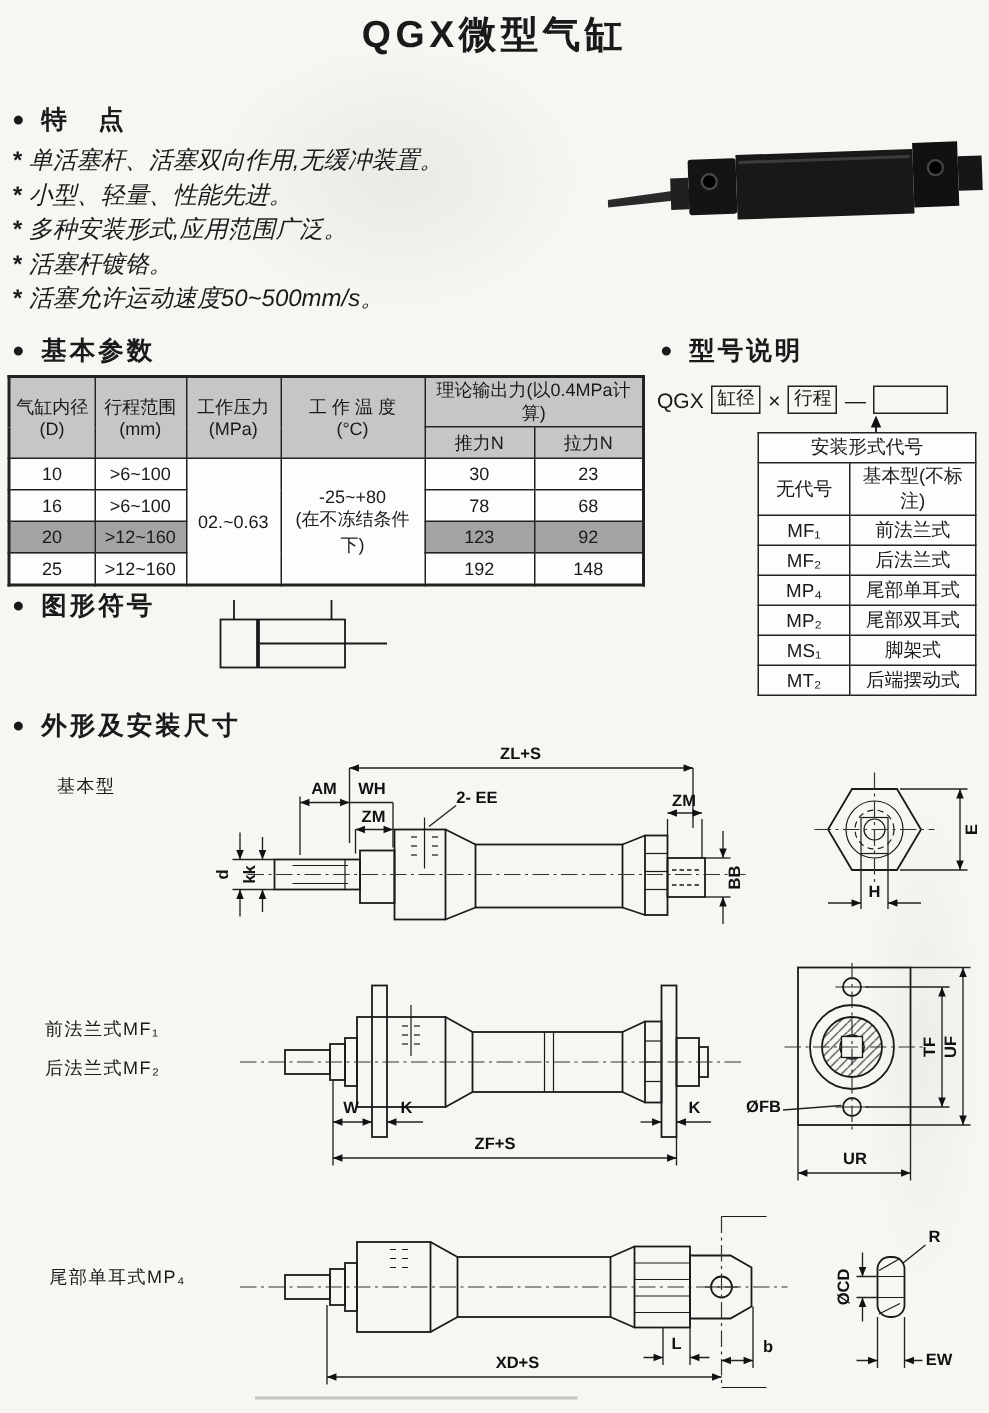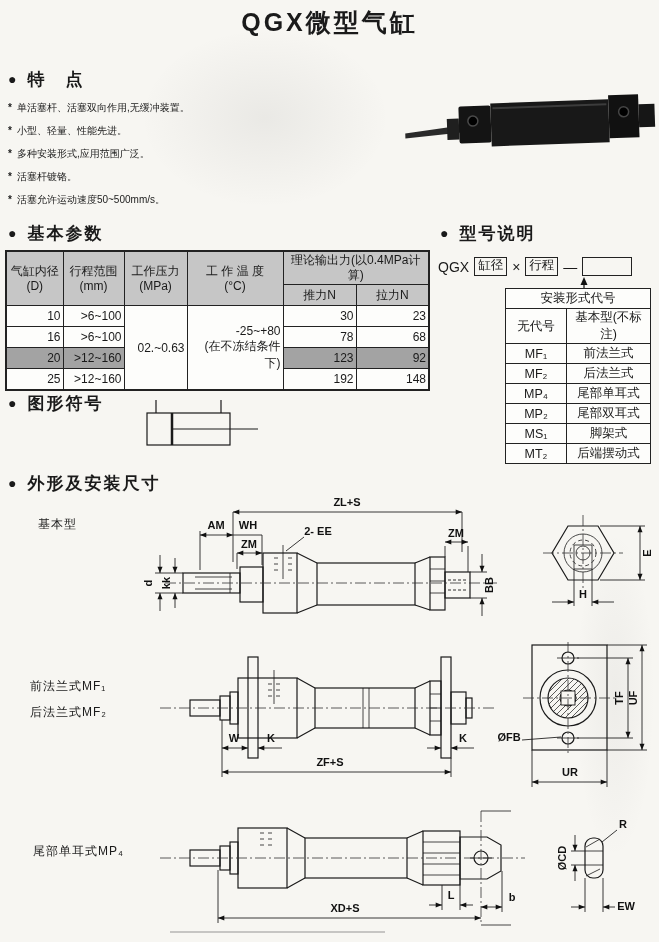--- a/index.html
+++ b/index.html
@@ -2,26 +2,26 @@
 <html><head>
 <meta charset="utf-8">
 <style>
   html,body { margin:0; padding:0; background:#e8e8e8; }
   .page { position:relative; width:659px; height:942px; background:#f7f6f2;
           font-family:"Liberation Sans","DejaVu Sans",sans-serif; color:#1a1a1a; overflow:hidden; }
   .abs { position:absolute; }
   .title { top:6px; left:0; width:100%; text-align:center; font-size:25px; font-weight:bold; letter-spacing:3px; }
   .sec-head { display:flex; align-items:center; gap:9px; font-size:17px; font-weight:bold; letter-spacing:2px; }
   .sec-head .dot { font-size:14px; position:relative; top:-1px; }
-  .features { font-size:10px; line-height:23px; }
+  .features { font-size:16px; line-height:23px;font-style:italic; }
   .feat-line .star { margin-right:5px; font-weight:bold; }
   table.params { border-collapse:collapse; font-size:12px; text-align:center; background:#fdfdfb; border:2px solid #222; }
   .params th,.params td { border:1px solid #222; padding:1px 2px; }
   .params th { background:#c6c6c6; font-weight:normal; line-height:15px; height:18px; }
-  .params td { height:18px;text-align:right; }
+  .params td { height:18px; }
   .params tr.shaded td { background:#a3a3a3; }
   table.mtable { border-collapse:collapse; font-size:12.5px; text-align:center; background:#fdfdfb; border:1.5px solid #222; }
   .mtable td,.mtable th { border:1px solid #222; padding:0 3px; height:19px; font-weight:normal; }
   .model-line { display:flex; align-items:center; gap:5px; font-size:14px; }
   .mbox { border:1.3px solid #222; padding:0 3px; font-size:12.5px; line-height:17px;font-family:Liberation Mono, monospace; }
   .mbox.empty { width:42px; height:17px; }
   .draw-label { font-size:12px; letter-spacing:1px; }
   svg text.dim { font-family:"Liberation Sans","DejaVu Sans",sans-serif; font-size:11px; font-weight:bold; fill:#111; }
   svg .ln { stroke:#1a1a1a; stroke-width:1.2; fill:none; }
   svg .thin { stroke:#1a1a1a; stroke-width:0.8; fill:none; }

